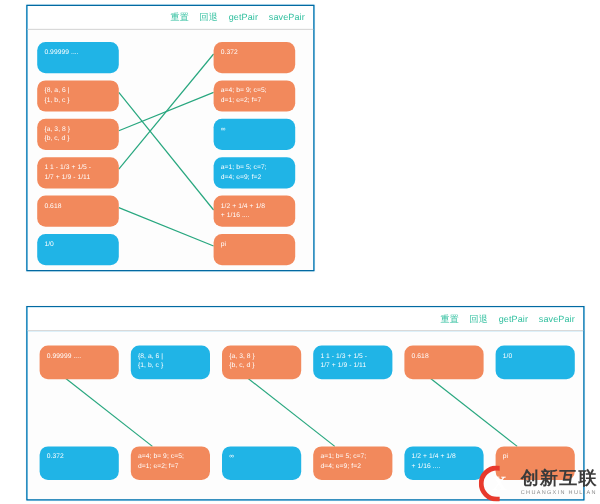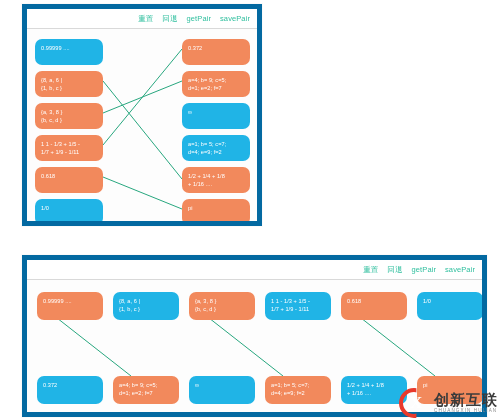--- a/index.html
+++ b/index.html
@@ -8,21 +8,21 @@
     background:#ffffff;
     font-family:"Liberation Sans","DejaVu Sans",sans-serif;
     overflow:hidden;
     position:relative;
   }
 
   
   .panel{
     position:absolute;
     background:#0ea5e9;
-    border:5px solid #0369a1;
+    border:1px solid #0369a1;
     box-sizing:border-box;
     box-shadow:0 0 0 1px rgba(0,0,0,.02);
   }
   .toolbar{
     position:absolute;
     left:0;right:0;top:0;
     height:20px;
     background:#ffffff;
     border-bottom:1px solid #d9d9d9;
     display:flex;
@@ -121,21 +121,21 @@
     font-size:17px;
     font-weight:bold;
     line-height:20px;
     font-family:"Liberation Serif",serif;
   }
   .wm-text{line-height:1;}
   .wm-title{
     color:#3b3b3b;
     font-size:15px;
     font-weight:bold;
-    font-family:Liberation Sans, sans-serif;
+    font-family:Liberation Mono, monospace;
     letter-spacing:1px;
   }
   .wm-sub{
     color:#8a8a8a;
     font-size:4.6px;
     letter-spacing:1.1px;
     margin-top:2px;
   }
 </style>
 </head>

